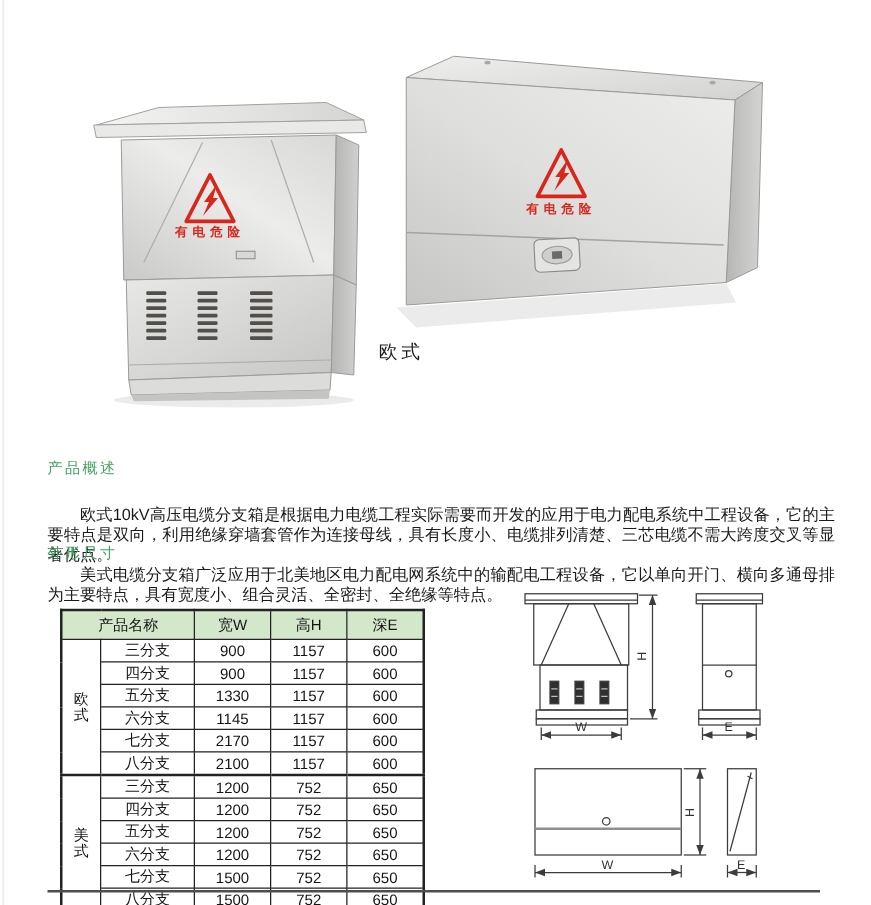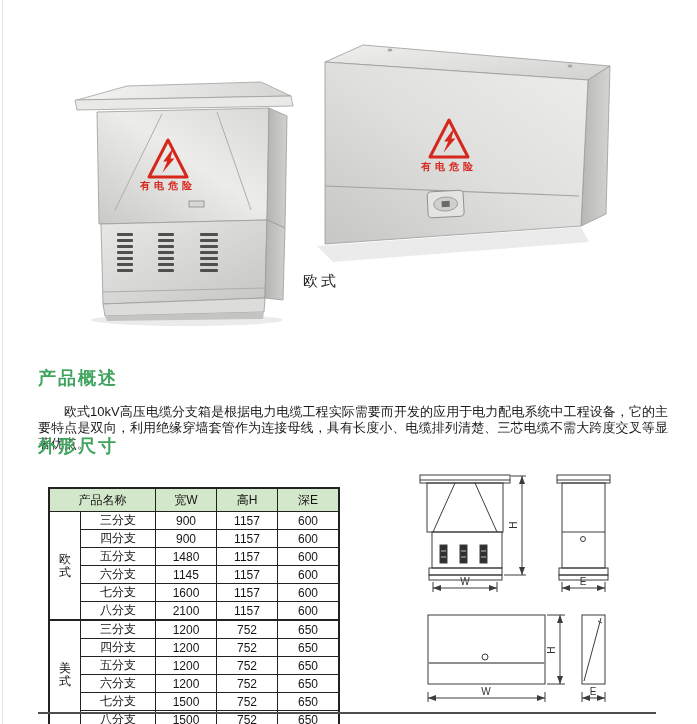--- a/index.html
+++ b/index.html
@@ -6,21 +6,21 @@
   .page{position:relative;width:697px;height:724px;background:#ffffff;overflow:hidden;
         font-family:"Liberation Sans",sans-serif;color:#1a1a1a;}
   .left-rule{position:absolute;left:2px;top:0;width:1px;height:724px;background:#e2e9e2;}
 
   .fig{position:absolute;}
   .fig svg{display:block;}
   .caption{position:absolute;font-size:15px;letter-spacing:3px;color:#1c1c1c;text-align:left;}
   .caption-american{left:80px;top:328px;width:235px;}
   .caption-european{left:303px;top:272px;width:310px;}
 
-  .sec-heading{position:absolute;left:38px;margin:0;font-size:18px;font-weight:bold;
+  .sec-heading{position:absolute;left:38px;margin:0;font-size:12px;font-weight:normal;
                color:#3fa45e;letter-spacing:2px;text-align:right;}
   .h-overview{top:366px;}
   .h-dims{top:434px;}
 
   .paragraphs{position:absolute;left:38px;top:404px;width:630px;font-size:13px;
               line-height:16px;text-align:justify;}
   .paragraphs p{margin:0;text-indent:2em;}
 
   table.dims{position:absolute;left:48px;top:487px;border-collapse:collapse;
              font-size:12px;color:#151515;}
@@ -147,20 +147,21 @@
         <ellipse cx="18" cy="13" rx="12" ry="7" fill="#cfcfcd" stroke="#9a9a98" stroke-width="0.9"></ellipse>
         <rect x="14" y="10" width="8" height="6" fill="#6a6a68"></rect>
       </g>
     </svg>
   </div>
   <div class="caption caption-european">欧式</div>
 
   <h2 class="sec-heading h-overview">产品概述</h2>
   <div class="paragraphs">
     <p>欧式10kV高压电缆分支箱是根据电力电缆工程实际需要而开发的应用于电力配电系统中工程设备，它的主要特点是双向，利用绝缘穿墙套管作为连接母线，具有长度小、电缆排列清楚、三芯电缆不需大跨度交叉等显著优点。</p>
+    <p>美式电缆分支箱广泛应用于北美地区电力配电网系统中的输配电工程设备，它以单向开门、横向多通母排为主要特点，具有宽度小、组合灵活、全密封、全绝缘等特点。</p>
   </div>
 
   <h2 class="sec-heading h-dims">外形尺寸</h2>
 
   <table class="dims">
     <thead>
         <tr>
           <th colspan="2">产品名称</th>
           <th class="vcell">宽W</th>
           <th class="vcell">高H</th>
@@ -177,33 +178,33 @@
           <td class="vcell">600</td>
         </tr>
         <tr>
           <td class="bcell">四分支</td>
           <td class="vcell">900</td>
           <td class="vcell">1157</td>
           <td class="vcell">600</td>
         </tr>
         <tr>
           <td class="bcell">五分支</td>
-          <td class="vcell">1480</td>
+          <td class="vcell">1330</td>
           <td class="vcell">1157</td>
           <td class="vcell">600</td>
         </tr>
         <tr>
           <td class="bcell">六分支</td>
           <td class="vcell">1145</td>
           <td class="vcell">1157</td>
           <td class="vcell">600</td>
         </tr>
         <tr>
           <td class="bcell">七分支</td>
-          <td class="vcell">1600</td>
+          <td class="vcell">2170</td>
           <td class="vcell">1157</td>
           <td class="vcell">600</td>
         </tr>
         <tr>
           <td class="bcell">八分支</td>
           <td class="vcell">2100</td>
           <td class="vcell">1157</td>
           <td class="vcell">600</td>
         </tr>
         <tr class="group-sep">

